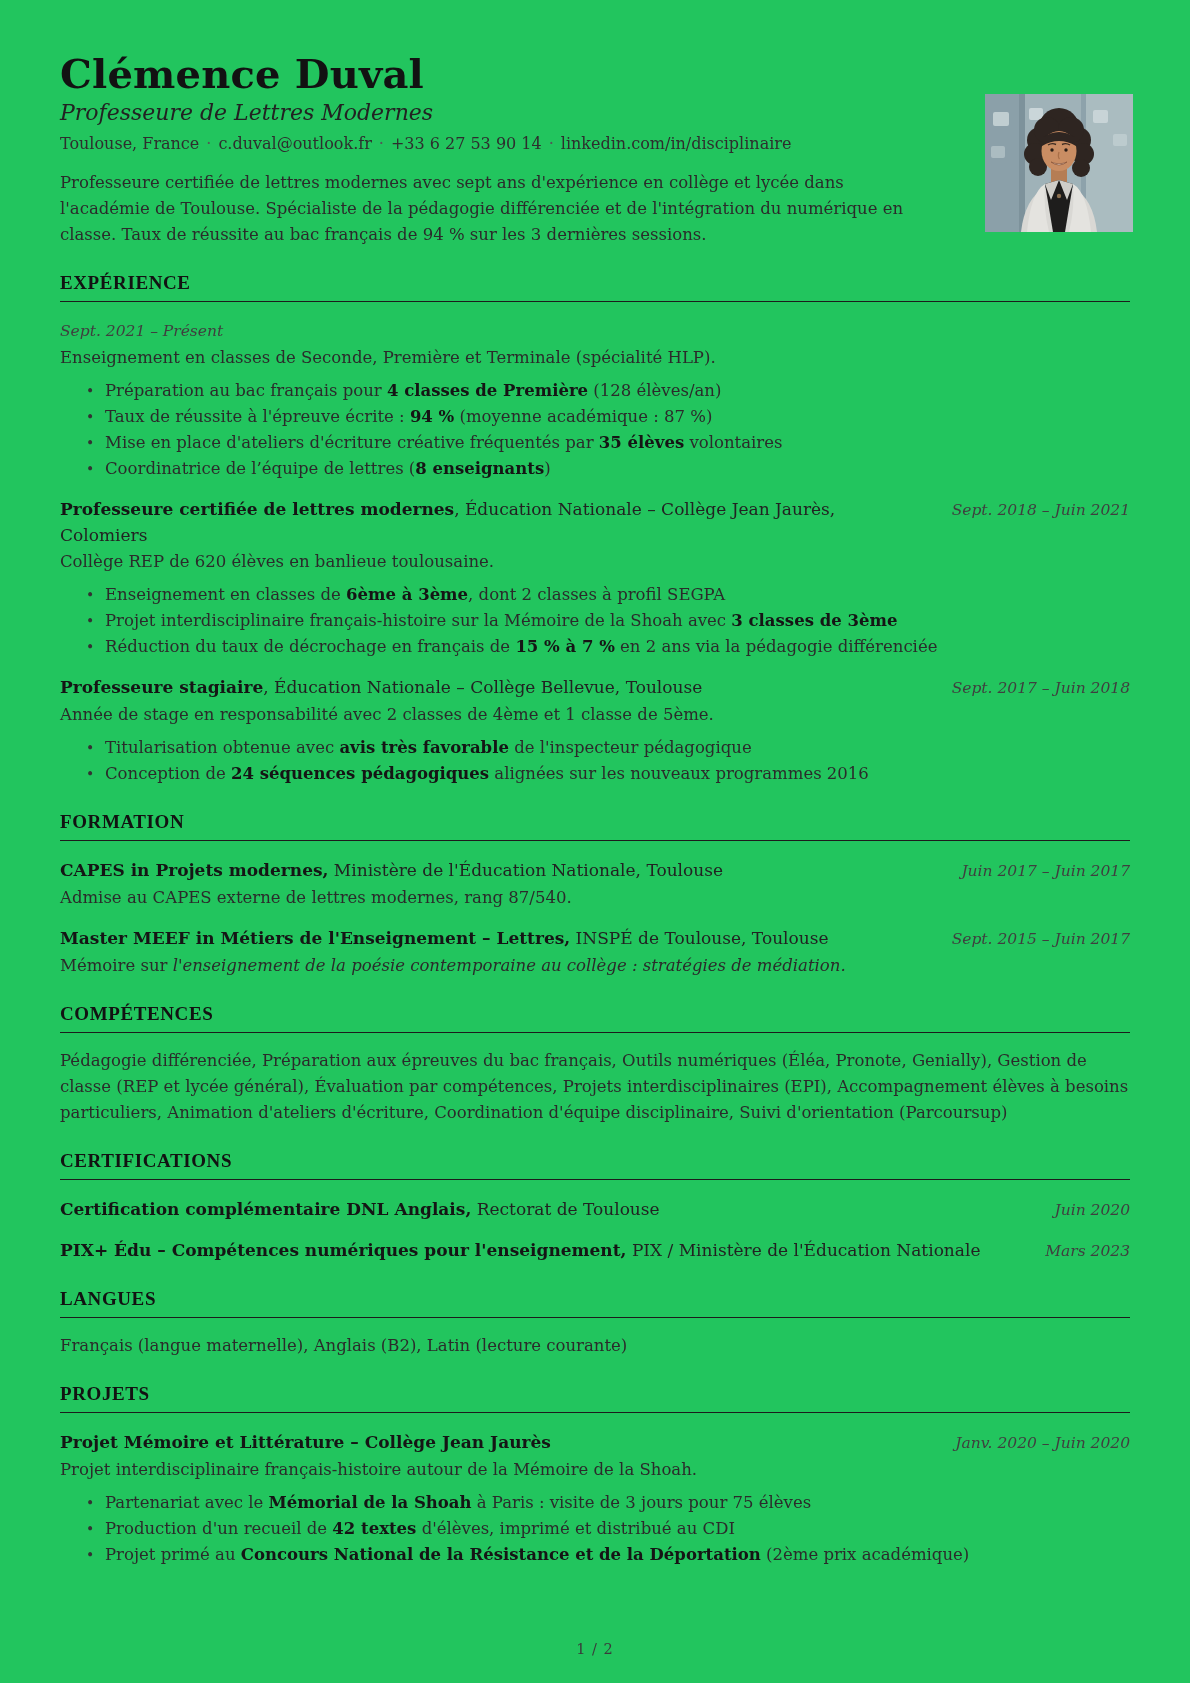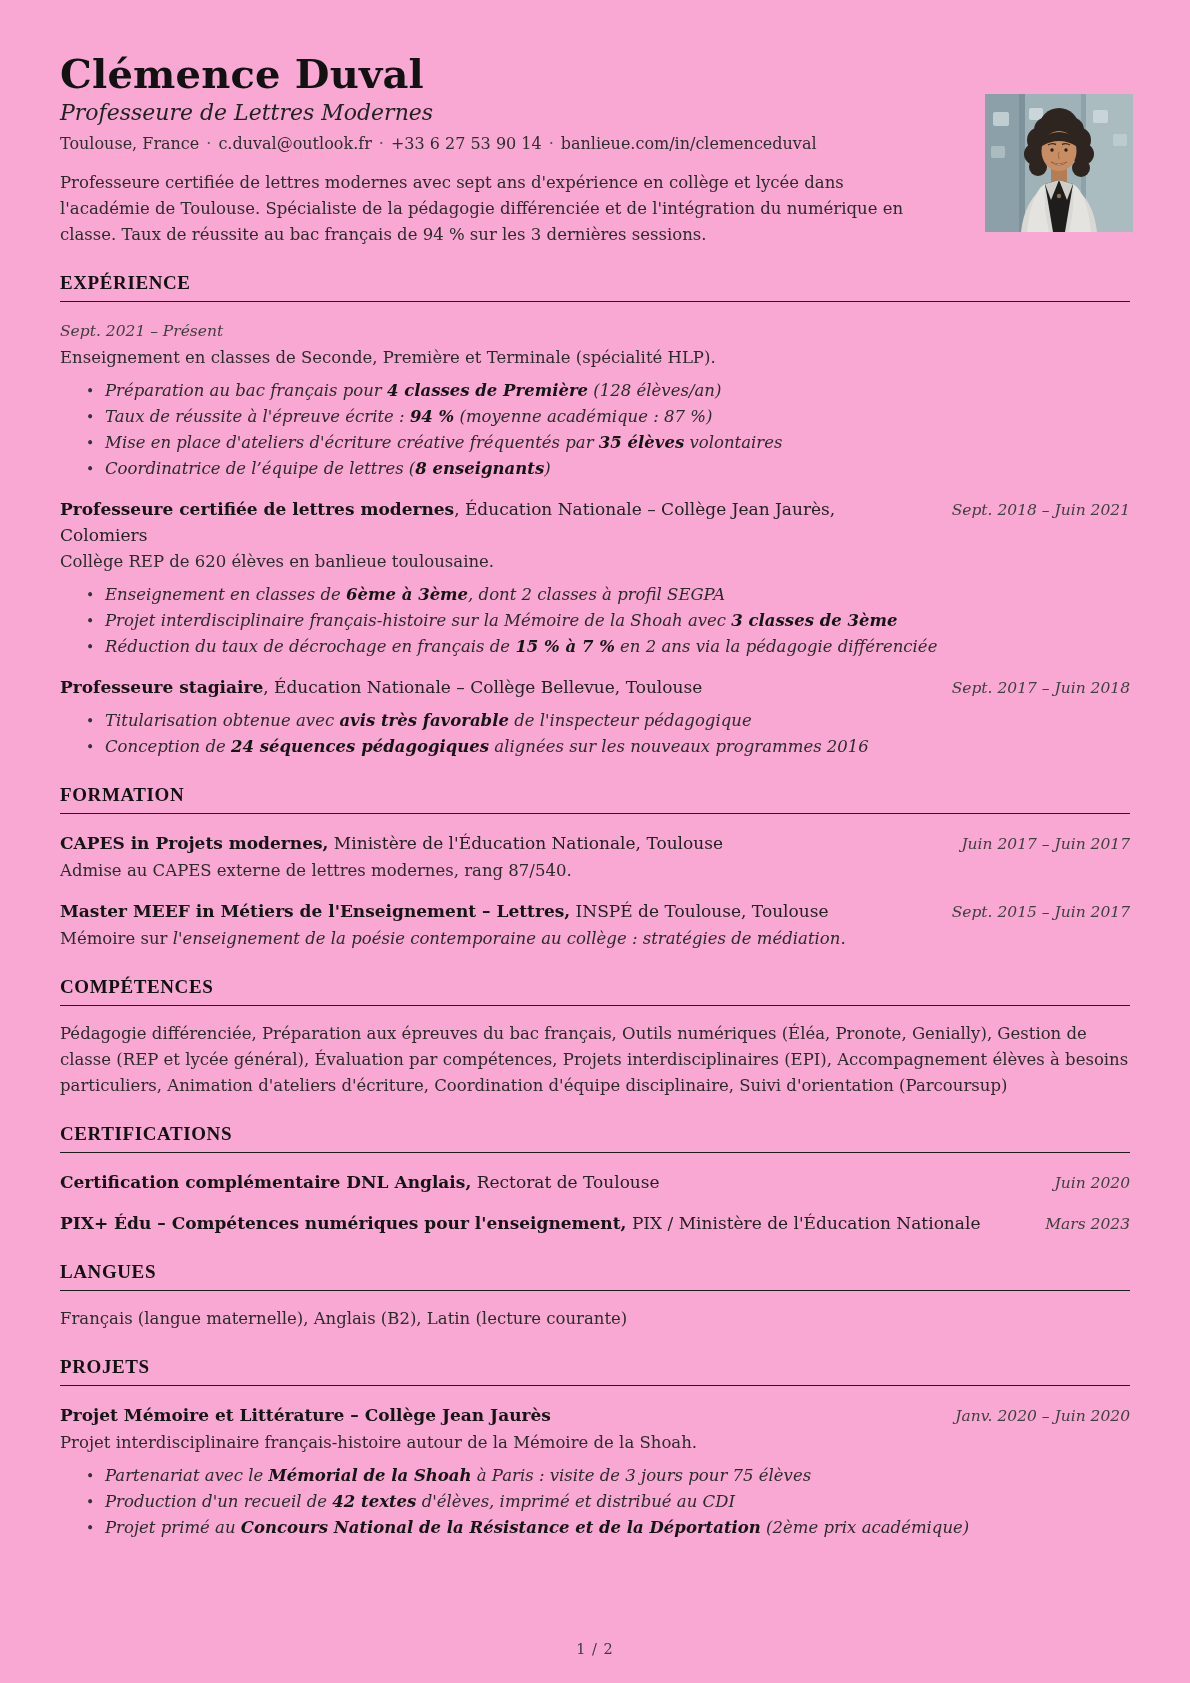--- a/index.html
+++ b/index.html
@@ -1,20 +1,20 @@
 <!DOCTYPE html>
 <html><head>
 <meta charset="utf-8">
 <style>
   * { margin:0; padding:0; box-sizing:border-box; }
   html,body { background:#ffffff; }
   body { font-family:"DejaVu Serif","Liberation Serif",serif; color:#2b2b2b; }
   .page {
     position:relative; width:1190px; height:1683px; margin:0 auto;
-    background:#f9a8d4; padding:52px 60px 0 60px; overflow:hidden;
+    background:#22c55e; padding:52px 60px 0 60px; overflow:hidden;
   }
   
   .header { position:relative; }
   .name { font-size:40px; font-weight:bold; color:#121212; letter-spacing:0.2px; line-height:1.1; }
   .job-title { font-size:22px; font-style:italic; color:#222; margin-top:4px; }
   .contact { font-size:16px; color:#2e2e2e; margin-top:9px; }
   .contact .sep { color:#555; padding:0 7px; }
   .summary { font-size:16.5px; line-height:26px; margin-top:17px; max-width:852px; color:#2b2b2b; }
   .photo {
     position:absolute; top:42px; right:-3px; width:148px; height:138px;
@@ -30,41 +30,41 @@
   .entry:first-of-type { margin-top:16px; }
   .entry-head { display:flex; align-items:baseline; line-height:26px; }
   .entry-title { flex:1 1 auto; font-size:17px; color:#222; padding-right:24px; }
   .entry-title .b { font-weight:bold; color:#151515; }
   .entry-date { flex:0 0 auto; font-size:15.5px; font-style:italic; color:#3f3f3f; white-space:nowrap; }
   .entry-sub { font-size:16.5px; line-height:26px; color:#2b2b2b; margin-top:1px; }
   .entry-sub .i, .entry-title .i { font-style:italic; }
   ul.bullets { list-style:none; margin-top:7px; }
   ul.bullets li {
     position:relative; font-size:16.5px; line-height:26px; color:#2b2b2b;
-    padding-left:19px; margin-left:26px;font-style:italic;
+    padding-left:19px; margin-left:26px;
   }
   ul.bullets li::before { content:"•"; position:absolute; left:0; top:0; font-size:14px; color:#333; }
   .b { font-weight:bold; color:#151515; }
   .para { font-size:16.5px; line-height:26px; color:#2b2b2b; margin-top:15px; }
   
   .footer {
     position:absolute; left:0; right:0; bottom:26px; text-align:center;
     font-size:14.5px; color:#3a3a3a; letter-spacing:1px;
   }
 </style>
 </head>
 <body>
 
 <div class="page">
 
   <header class="header">
     <h1 class="name">Clémence Duval</h1>
     <div class="job-title">Professeure de Lettres Modernes</div>
     <div class="contact">
-      <span>Toulouse, France</span><span class="sep">·</span><span>c.duval@outlook.fr</span><span class="sep">·</span><span>+33 6 27 53 90 14</span><span class="sep">·</span><span>banlieue.com/in/clemenceduval</span>
+      <span>Toulouse, France</span><span class="sep">·</span><span>c.duval@outlook.fr</span><span class="sep">·</span><span>+33 6 27 53 90 14</span><span class="sep">·</span><span>linkedin.com/in/disciplinaire</span>
     </div>
     <p class="summary">Professeure certifiée de lettres modernes avec sept ans d'expérience en collège et lycée dans l'académie de Toulouse. Spécialiste de la pédagogie différenciée et de l'intégration du numérique en classe. Taux de réussite au bac français de 94 % sur les 3 dernières sessions.</p>
 
     <div class="photo">
       <svg width="148" height="138" viewBox="0 0 148 138" xmlns="http://www.w3.org/2000/svg">
         <rect width="148" height="138" fill="#9fb2b8"></rect>
         <rect x="0" y="0" width="34" height="138" fill="#8ba0a9"></rect>
         <rect x="34" y="0" width="6" height="138" fill="#7d929b"></rect>
         <rect x="96" y="0" width="52" height="138" fill="#aabcc0"></rect>
         <rect x="96" y="0" width="5" height="138" fill="#8da2ab"></rect>
@@ -138,20 +138,21 @@
               <li><span>Projet interdisciplinaire français-histoire sur la Mémoire de la Shoah avec </span><span class="b">3 classes de 3ème</span></li>
               <li><span>Réduction du taux de décrochage en français de </span><span class="b">15 % à 7 %</span><span> en 2 ans via la pédagogie différenciée</span></li>
             </ul>
   </div>
 
   <div class="entry">
     <div class="entry-head">
       <div class="entry-title"><span class="b">Professeure stagiaire</span><span>, Éducation Nationale – Collège Bellevue, Toulouse</span></div>
       <div class="entry-date">Sept. 2017 – Juin 2018</div>
     </div>
+    <div class="entry-sub"><span>Année de stage en responsabilité avec 2 classes de 4ème et 1 classe de 5ème.</span></div>
     <ul class="bullets">
               <li><span>Titularisation obtenue avec </span><span class="b">avis très favorable</span><span> de l'inspecteur pédagogique</span></li>
               <li><span>Conception de </span><span class="b">24 séquences pédagogiques</span><span> alignées sur les nouveaux programmes 2016</span></li>
             </ul>
   </div>
 </div>
   </section>
 
   <section class="section">
     <h2 class="section-heading">FORMATION</h2>

